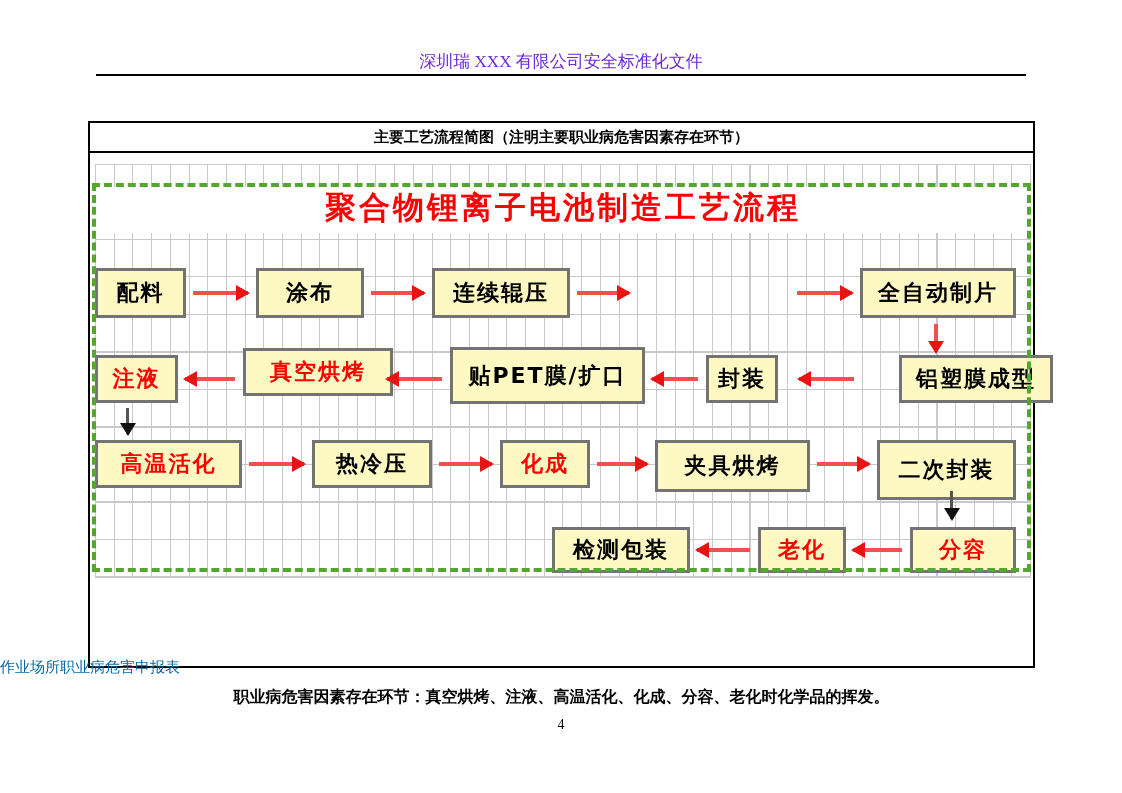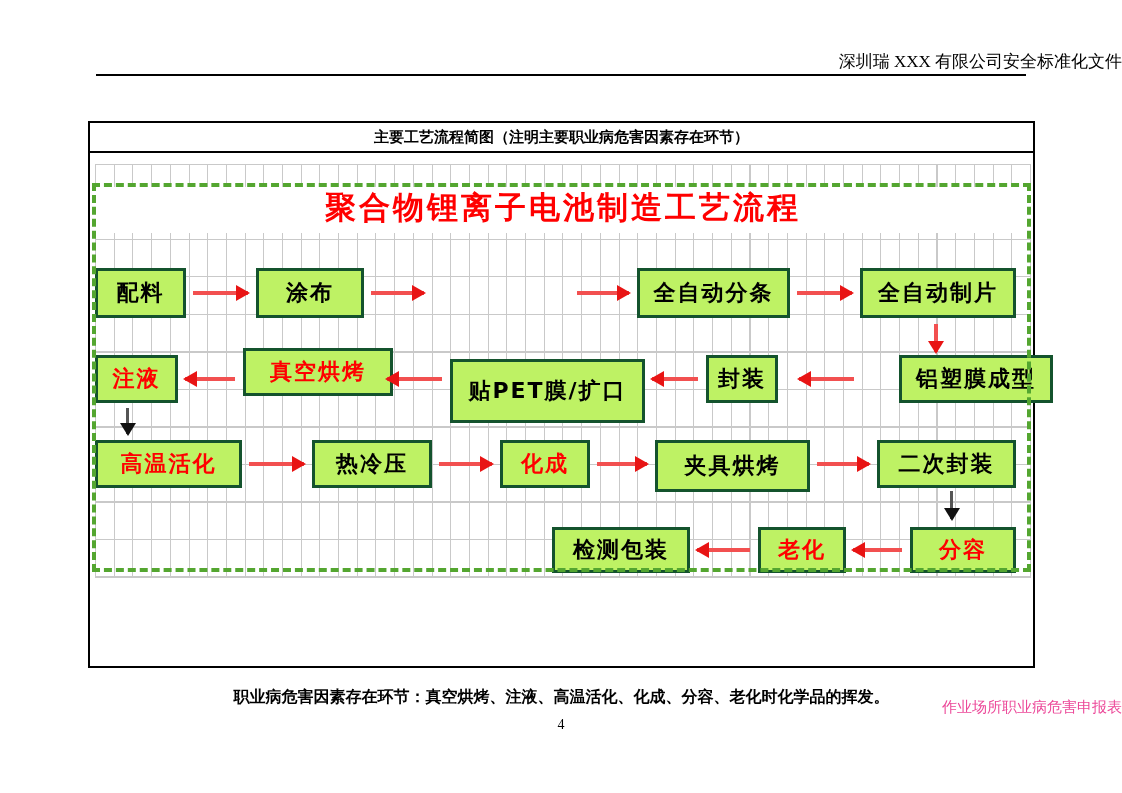--- a/index.html
+++ b/index.html
@@ -1,41 +1,41 @@
 <!DOCTYPE html>
 <html><head>
 <meta charset="utf-8">
 <style>
   html,body{margin:0;padding:0;background:#fff;}
   .page{position:relative;width:1122px;height:793px;background:#fff;overflow:hidden;
         font-family:"DejaVu Sans",sans-serif;}
   
-  .doc-header{position:absolute;left:0;top:50px;width:100%;text-align:right;
-      font-family:"Liberation Serif","DejaVu Serif",serif;font-size:17px;color:#000000;}
+  .doc-header{position:absolute;left:0;top:50px;width:100%;text-align:center;
+      font-family:"Liberation Serif","DejaVu Serif",serif;font-size:17px;color:#6d28d9;}
   .header-rule{position:absolute;left:96px;top:74px;width:930px;height:2px;background:#000;}
   
   .outer-box{position:absolute;left:88px;top:121px;width:947px;height:547px;
       border:2px solid #000;box-sizing:border-box;background:#fff;}
   .caption-bar{position:absolute;left:88px;top:121px;width:947px;height:32px;
       box-sizing:border-box;border:2px solid #000;border-bottom:2px solid #000;
       display:flex;align-items:center;justify-content:center;
       font-size:15px;font-weight:bold;color:#000;}
   
   .grid{position:absolute;left:95px;top:164px;width:936px;height:414px;
       background-image:
         repeating-linear-gradient(to right,#c9c9c9 0 1px,transparent 1px 18.7px),
         repeating-linear-gradient(to bottom,#c9c9c9 0 1px,transparent 1px 37.5px);
       z-index:1;}
   .title-band{position:absolute;left:95px;top:187px;width:936px;height:46px;background:#fff;z-index:2;
       display:flex;justify-content:center;}
   .diagram-title{font-size:31px;font-weight:bold;color:#ff0000;letter-spacing:3px;}
   .dashed-rect{position:absolute;left:92px;top:183px;width:939px;height:389px;
       box-sizing:border-box;border:4px dashed #54a630;z-index:4;pointer-events:none;}
   
-  .fbox{position:absolute;box-sizing:border-box;border:3px solid #14532d;background:#bef264;
+  .fbox{position:absolute;box-sizing:border-box;border:3px solid #737373;background:#fef9c3;
       display:flex;align-items:center;justify-content:center;
       font-size:22px;font-weight:bold;letter-spacing:2px;color:#000;z-index:3;white-space:nowrap;}
   .fbox.red{color:#ff0000;}
   
   .harrow{position:absolute;height:4px;z-index:3;}
   .harrow.red{background:#f25050;}
   .harrow.right::after{content:"";position:absolute;right:-2px;top:50%;transform:translateY(-50%);
       border-top:8px solid transparent;border-bottom:8px solid transparent;border-left:14px solid;}
   .harrow.left::after{content:"";position:absolute;left:-2px;top:50%;transform:translateY(-50%);
       border-top:8px solid transparent;border-bottom:8px solid transparent;border-right:14px solid;}
@@ -44,22 +44,22 @@
   .varrow{position:absolute;width:4px;z-index:3;}
   .varrow.red{background:#f25050;}
   .varrow.blk{background:#555;width:3px;}
   .varrow::after{content:"";position:absolute;bottom:-2px;left:50%;transform:translateX(-50%);
       border-left:8px solid transparent;border-right:8px solid transparent;border-top:13px solid;}
   .varrow.red::after{border-top-color:#e81414;}
   .varrow.blk::after{border-top-color:#111;}
   
   .hazard-note{position:absolute;left:88px;top:642px;width:947px;text-align:center;
       font-size:16px;font-weight:bold;color:#000;z-index:3;margin-top:45px;}
-  .doc-footer{position:absolute;left:0;top:698px;width:100%;text-align:right;
-      font-family:"Liberation Serif","DejaVu Serif",serif;font-size:15px;color:#ec4899;}
+  .doc-footer{position:absolute;left:0;top:658px;width:100%;text-align:left;
+      font-family:"Liberation Serif","DejaVu Serif",serif;font-size:15px;color:#0369a1;}
   .page-num{position:absolute;left:0;top:717px;width:100%;text-align:center;
       font-family:"Liberation Serif","DejaVu Serif",serif;font-size:14px;color:#000;}
 </style>
 </head>
 <body>
 
 <div class="page">
 
   <div class="doc-header">深圳瑞 XXX 有限公司安全标准化文件</div>
   <div class="header-rule"></div>
@@ -67,46 +67,46 @@
   <div class="outer-box"></div>
   <div class="caption-bar">主要工艺流程简图（注明主要职业病危害因素存在环节）</div>
 
   <div class="grid"></div>
   <div class="title-band">
     <span class="diagram-title">聚合物锂离子电池制造工艺流程</span>
   </div>
 
   <div class="fbox" style="left:95px;top:268px;width:91px;height:50px">配料</div>
   <div class="fbox" style="left:256px;top:268px;width:108px;height:50px">涂布</div>
-  <div class="fbox" style="left:637px;top:268px;width:153px;height:50px">全自动分条</div>
+  <div class="fbox" style="left:432px;top:268px;width:138px;height:50px">连续辊压</div>
   <div class="fbox" style="left:860px;top:268px;width:156px;height:50px">全自动制片</div>
   <div class="harrow red right" style="left:193px;top:291px;width:55px"></div>
   <div class="harrow red right" style="left:371px;top:291px;width:53px"></div>
   <div class="harrow red right" style="left:577px;top:291px;width:52px"></div>
   <div class="harrow red right" style="left:797px;top:291px;width:55px"></div>
 
   <div class="varrow red" style="left:934px;top:324px;height:28px"></div>
 
   <div class="fbox red" style="left:95px;top:355px;width:83px;height:48px">注液</div>
   <div class="fbox red" style="left:243px;top:348px;width:150px;height:48px">真空烘烤</div>
-  <div class="fbox" style="left:450px;top:359px;width:195px;height:64px">贴PET膜/扩口</div>
+  <div class="fbox" style="left:450px;top:347px;width:195px;height:57px">贴PET膜/扩口</div>
   <div class="fbox" style="left:706px;top:355px;width:72px;height:48px">封装</div>
   <div class="fbox" style="left:899px;top:355px;width:154px;height:48px">铝塑膜成型</div>
   <div class="harrow red left" style="left:185px;top:377px;width:50px"></div>
   <div class="harrow red left" style="left:387px;top:377px;width:55px"></div>
   <div class="harrow red left" style="left:652px;top:377px;width:46px"></div>
   <div class="harrow red left" style="left:799px;top:377px;width:55px"></div>
 
   <div class="varrow blk" style="left:126px;top:408px;height:26px"></div>
 
   <div class="fbox red" style="left:95px;top:440px;width:147px;height:48px">高温活化</div>
   <div class="fbox" style="left:312px;top:440px;width:120px;height:48px">热冷压</div>
   <div class="fbox red" style="left:500px;top:440px;width:90px;height:48px">化成</div>
   <div class="fbox" style="left:655px;top:440px;width:155px;height:52px">夹具烘烤</div>
-  <div class="fbox" style="left:877px;top:440px;width:139px;height:48px">二次封装</div>
+  <div class="fbox" style="left:877px;top:440px;width:139px;height:60px">二次封装</div>
   <div class="harrow red right" style="left:249px;top:462px;width:55px"></div>
   <div class="harrow red right" style="left:439px;top:462px;width:53px"></div>
   <div class="harrow red right" style="left:597px;top:462px;width:50px"></div>
   <div class="harrow red right" style="left:817px;top:462px;width:52px"></div>
 
   <div class="varrow blk" style="left:950px;top:491px;height:28px"></div>
 
   <div class="fbox" style="left:552px;top:527px;width:138px;height:46px">检测包装</div>
   <div class="fbox red" style="left:758px;top:527px;width:88px;height:46px">老化</div>
   <div class="fbox red" style="left:910px;top:527px;width:106px;height:46px">分容</div>

